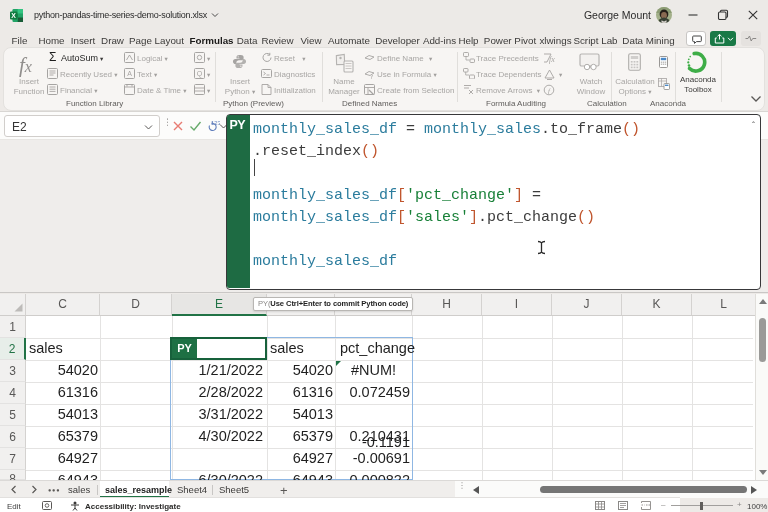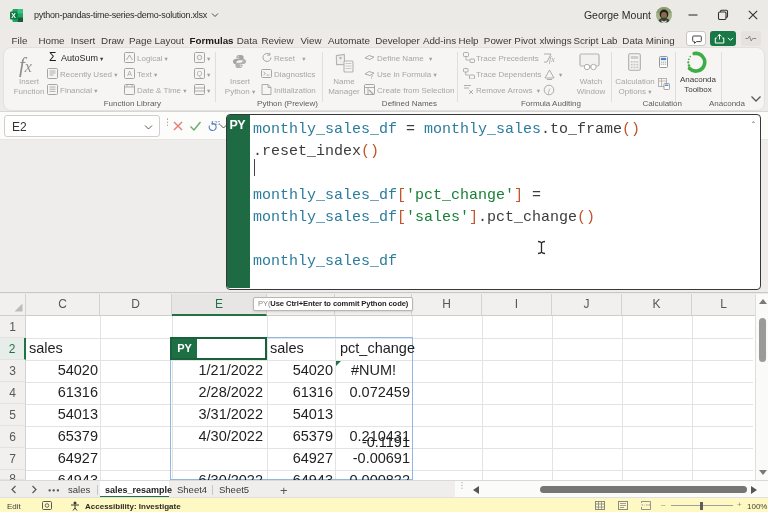--- a/index.html
+++ b/index.html
@@ -15,21 +15,21 @@
 #username { left:651px; top:9px; font-size:10.5px; color:#2b2b2b; transform:translateX(-100%); }
 
 .wctl { top:8px; width:14px; height:14px; color:#333; }
 
 #tabrow { left:0; top:30px; width:768px; height:22px; }
 .rtab { position:absolute; top:4.5px; font-size:9.8px; color:#3b3a39; white-space:nowrap; transform:translateX(-50%); }
 .rtab.active { font-weight:bold; color:#1b1a19; }
 #tabunderline { left:189px; top:49px; width:45px; height:2.5px; background:#1e7145; border-radius:2px; }
 
 #ribbon { left:3px; top:47px; width:762px; height:64px; background:#f7f5f3; border:1px solid #e3e1de; border-radius:8px; }
-.grplabel { position:absolute; font-size:8px; color:#5f5d5b; top:50.5px; text-align:right; white-space:nowrap; }
+.grplabel { position:absolute; font-size:8px; color:#5f5d5b; top:50.5px; text-align:left; white-space:nowrap; }
 .gsep { position:absolute; top:4px; width:1px; height:50px; background:#e0dedb; }
 .ricon { position:absolute; }
 .rtext { position:absolute; font-size:8px; color:#a8a6a4; white-space:nowrap; }
 .rtext.dark { color:#262626; }
 .caret { font-size:6.5px; color:#a19f9d; }
 .biglabel { position:absolute; font-size:8px; color:#a8a6a4; text-align:center; line-height:9.5px; }
 
 #fbar-strip { left:0; top:111px; width:768px; height:182px; background:#efedeb; border-top:1px solid #d8d6d3; border-bottom:1px solid #c9c7c5;}
 #namebox { left:4px; top:3px; width:156px; height:22px; background:#fff; border:1px solid #d1cecb; border-radius:3px; }
 #namebox span { position:absolute; left:7px; top:4px; font-size:12px; color:#333; }
@@ -45,21 +45,21 @@
 #grid { left:0; top:294px; width:768px; height:186px; background:#fff; overflow:hidden; }
 .colhdr { position:absolute; top:0; height:22px; background:#f1f0ef; border-right:1px solid #d4d2d0; border-bottom:1px solid #cfcdcb; color:#585756; font-size:12px; text-align:center; line-height:20px; }
 .rowhdr { position:absolute; left:0; width:26px; background:#f1f0ef; border-right:1px solid #d4d2d0; border-bottom:1px solid #e3e2e1; color:#585756; font-size:12px; text-align:center; }
 .cell { position:absolute; font-size:14.5px; color:#1f1f1f; white-space:nowrap; line-height:21px; }
 .num { text-align:right; }
 .gline-h { position:absolute; height:1px; background:#e4e3e2; }
 .gline-v { position:absolute; width:1px; background:#e4e3e2; }
 
 #tabbar { left:0; top:480px; width:768px; height:17px; background:#f0eeec; border-top:1px solid #dbd9d7; font-size:9.5px; color:#3b3a39; }
 
-#statusbar { left:0; top:497px; width:768px; height:15px; background:#fef9c3; border-top:1px solid #e2e0de; font-size:8px; color:#424242;text-decoration:underline; }
+#statusbar { left:0; top:497px; width:680px; height:15px; background:#ffffff; border-top:1px solid #e2e0de; font-size:8px; color:#424242;text-decoration:underline; }
 svg { display:block; }
 </style>
 </head>
 <body>
 <div class="abs" id="titlebar">
   <svg class="abs" id="xlicon" viewBox="0 0 16 16" width="13" height="13">
     <rect x="3" y="0" width="13" height="16" rx="1.5" fill="#21a366"></rect>
     <rect x="3" y="5.5" width="6.5" height="5" fill="#107c41"></rect>
     <rect x="9.5" y="0" width="6.5" height="5.5" fill="#33c481"></rect>
     <rect x="9.5" y="10.5" width="6.5" height="5.5" fill="#185c37"></rect>

